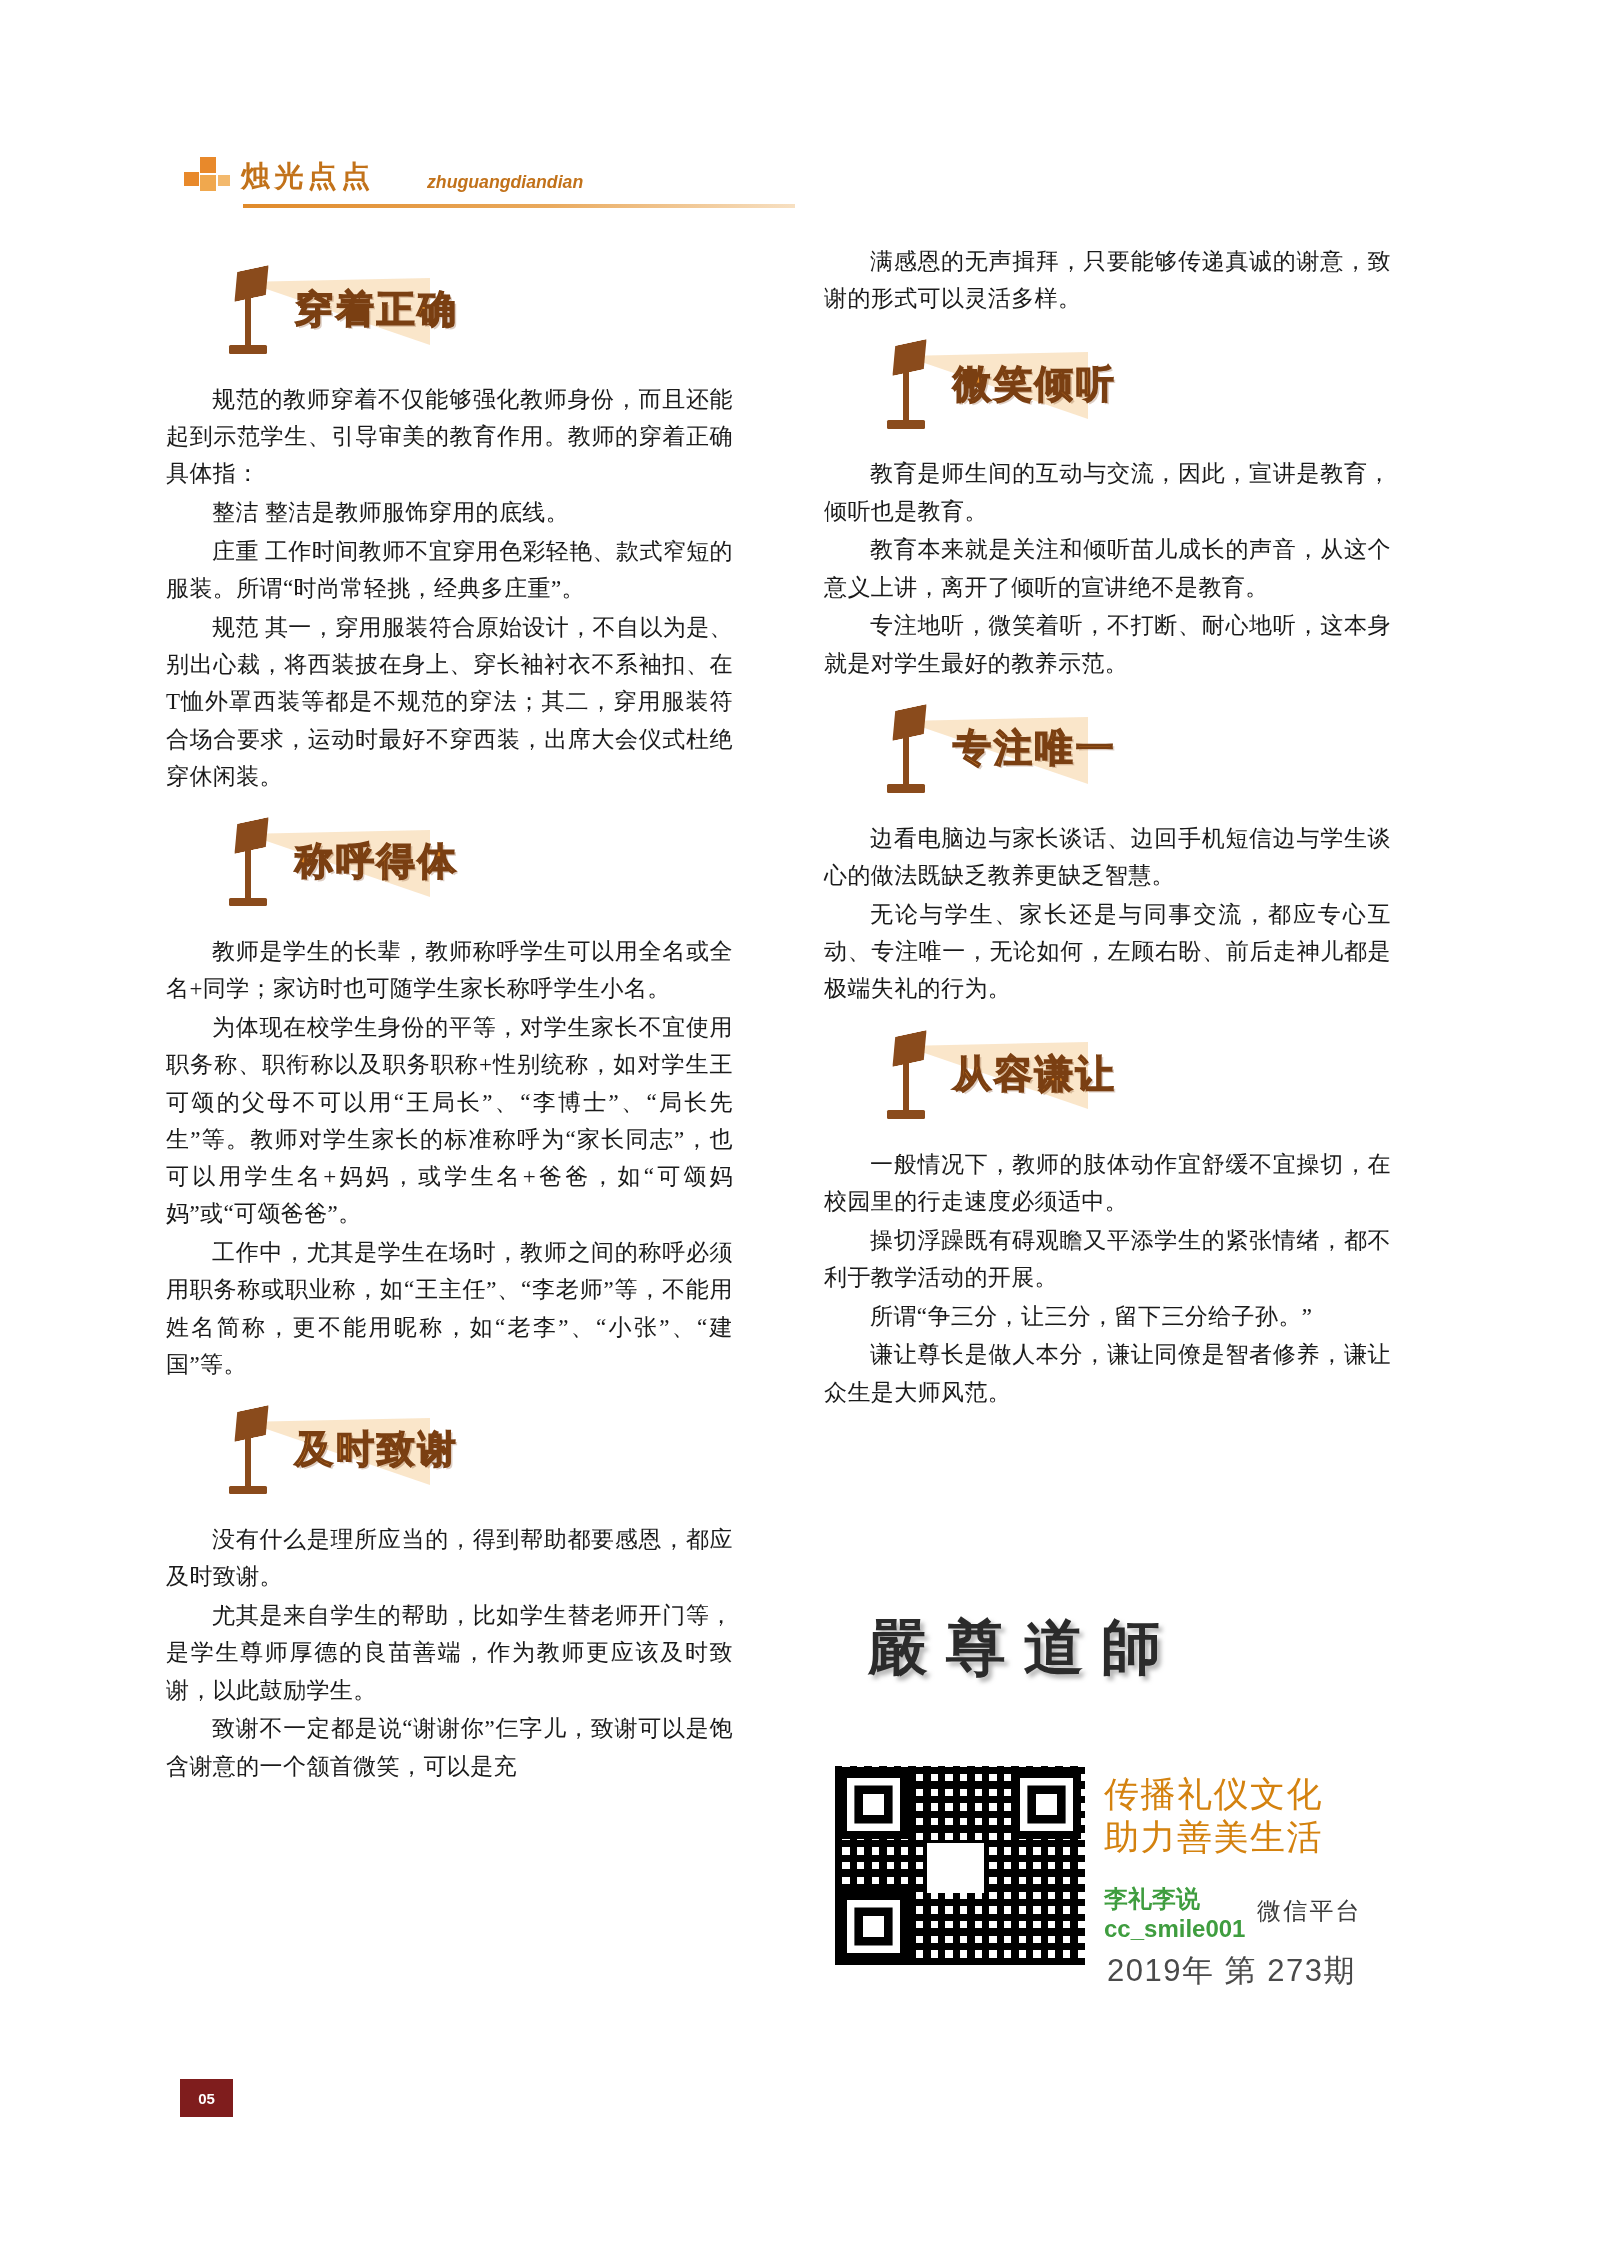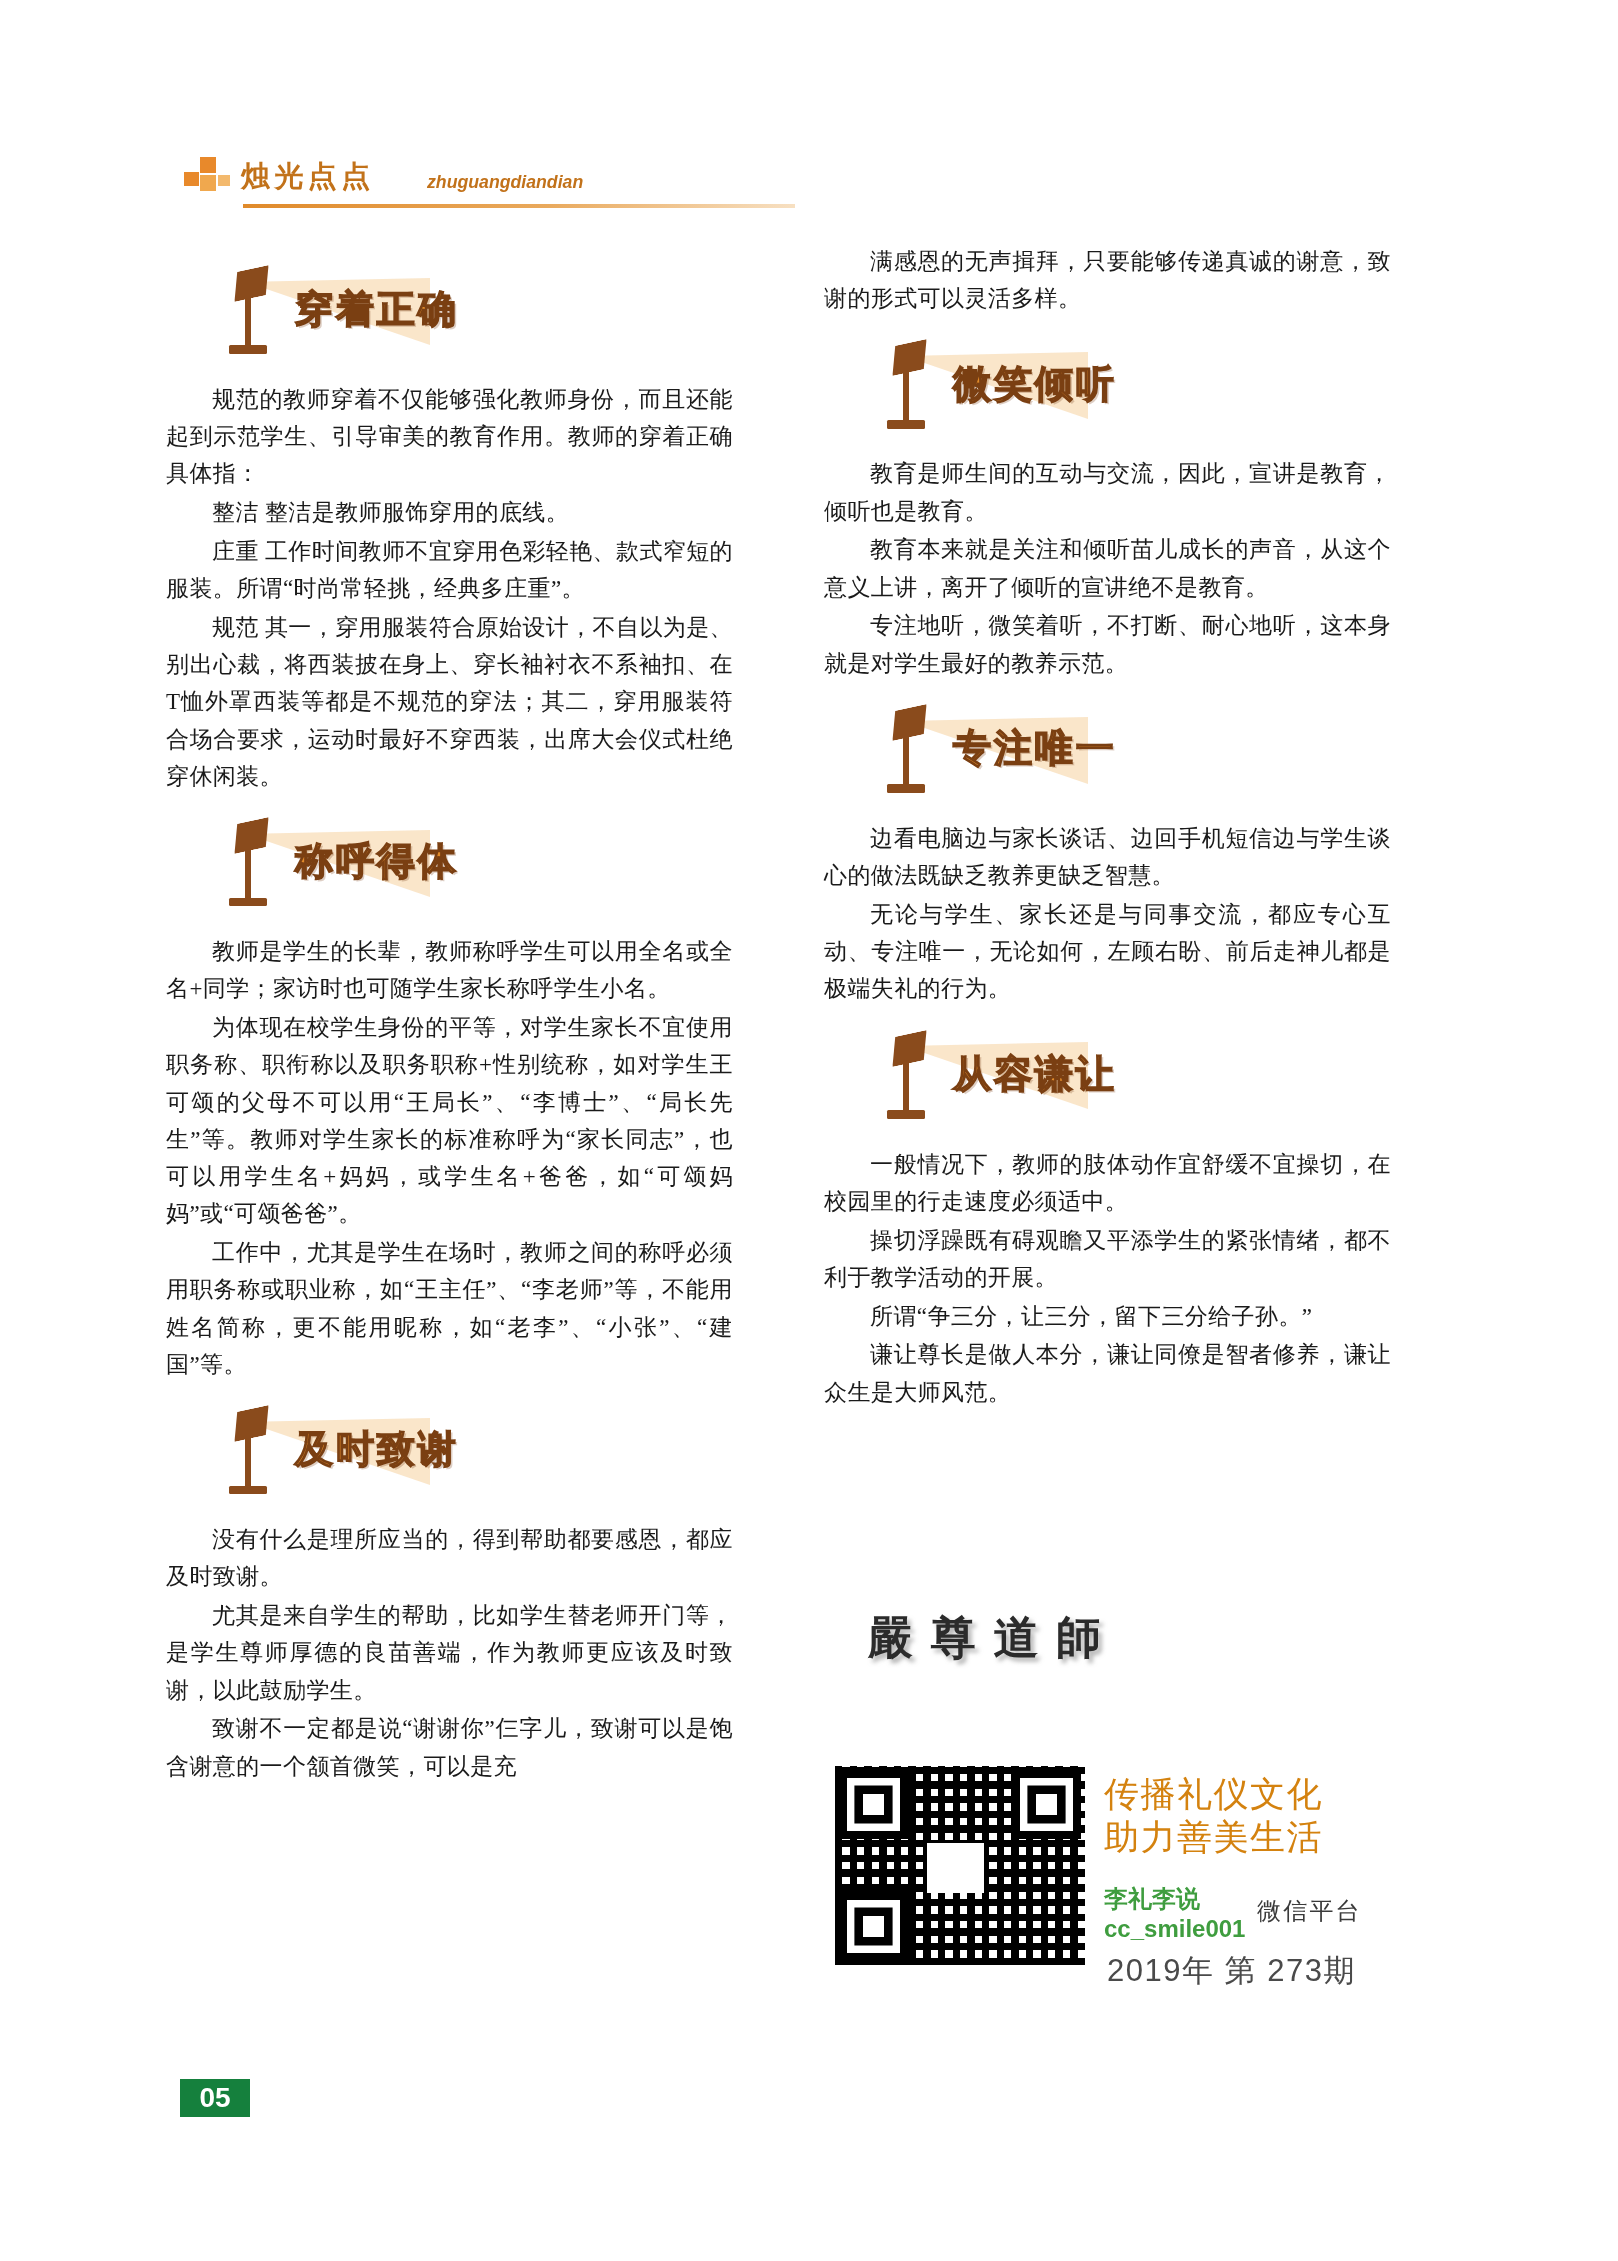--- a/index.html
+++ b/index.html
@@ -156,21 +156,21 @@
   
   .brand {
     position: absolute;
     left: 868px;
     top: 1608px;
     width: 515px;
   }
   .brand-title {
     font-family: "Liberation Serif", serif;
     font-weight: bold;
-    font-size: 45px;
+    font-size: 60px;
     letter-spacing: 17.7px;
     color: #2b2b2b;
     text-shadow: 3.7px 4.4px 4.4px rgba(120,120,120,0.55);
     white-space: nowrap;
   }
   .qr-wrap {
     position: absolute;
     left: 835px;
     top: 1766px;
     width: 258px;
@@ -250,26 +250,26 @@
     font-size: 31px;
     color: #4a4a4a;
     letter-spacing: 1.5px;
   }
 
   
   .pagenum {
     position: absolute;
     left: 180px;
     top: 2079px;
-    width: 70px;
+    width: 53px;
     height: 38px;
-    background: #15803d;
+    background: #7f1d1d;
     color: #ffffff;
     font-family: "Liberation Sans", sans-serif;
-    font-size: 28px;
+    font-size: 15px;
     font-weight: bold;
     display: flex;
     align-items: center;
     justify-content: center;
   }
 </style>
 </head>
 <body>
 
 <div id="page">

